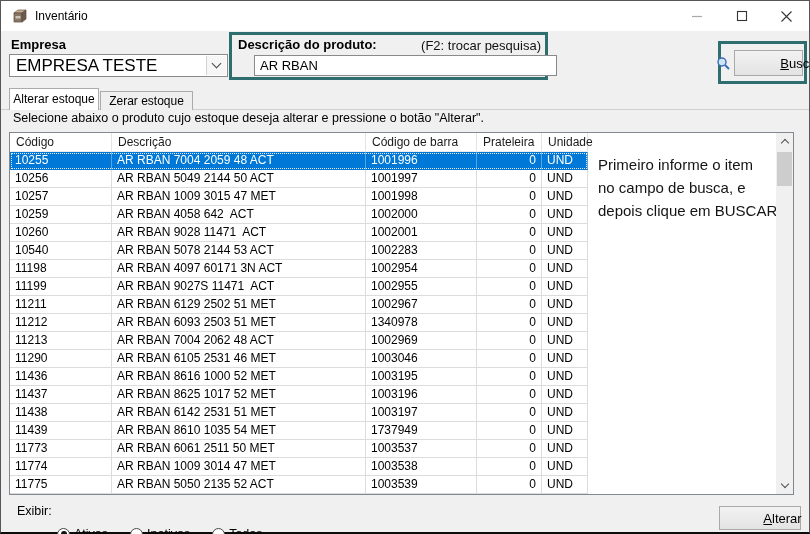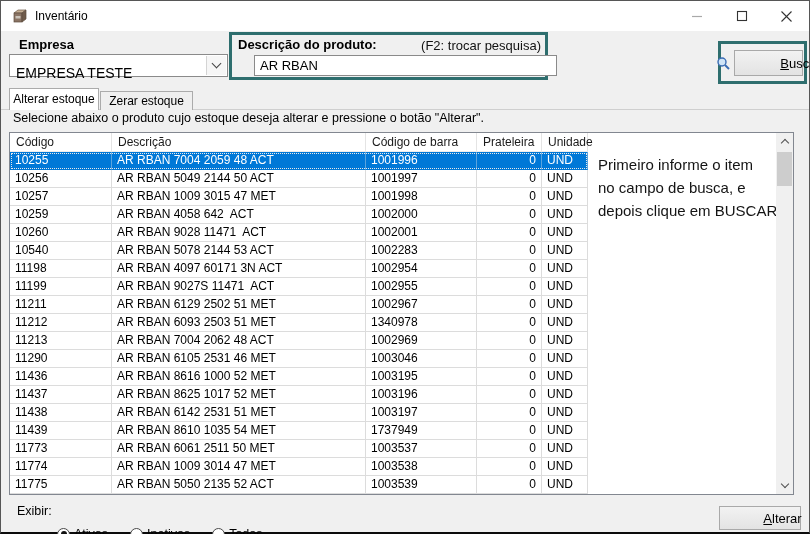--- a/index.html
+++ b/index.html
@@ -10,24 +10,24 @@
             border:1px solid #565656; border-bottom:2px solid #0b0b0b; }
 
   
   .titlebar { position:absolute; top:0; left:0; right:0; height:30px; background:#ffffff; }
   .app-icon { position:absolute; left:11px; top:7px; width:16px; height:16px; }
   .title-text { position:absolute; left:34px; top:0; line-height:30px; font-size:12px; color:#000; }
   .winbtns { position:absolute; right:0; top:0; height:30px; display:flex; }
   .winbtn { width:45px; height:30px; display:flex; align-items:center; justify-content:center; }
 
   
-  .lbl { position:absolute; font-size:13px; font-weight:bold; color:#000;margin-left:8px; }
+  .lbl { position:absolute; font-size:13px; font-weight:bold; color:#000; }
   .combo { position:absolute; left:8px; top:53px; width:219px; height:23px;
            background:#fff; border:1px solid #8a8a8a; }
-  .combo-text { position:absolute; left:6px; top:8px; line-height:21px; font-size:14px; white-space:pre;text-align:right; }
+  .combo-text { position:absolute; left:6px; top:0; line-height:21px; font-size:17px; white-space:pre;text-align:right; }
   .combo-arrow { position:absolute; right:1px; top:1px; width:20px; height:19px;
                  background:#f6f6f6; border-left:1px solid #d4d4d4;
                  display:flex; align-items:center; justify-content:center; }
   .chev { width:7px; height:7px; border-right:1px solid #444; border-bottom:1px solid #444;
           transform:rotate(45deg); margin-top:-4px; }
 
   .hl1 { position:absolute; left:228px; top:31px; width:319px; height:48px; border:3px solid #2E6E6E; }
   .hl2 { position:absolute; left:717px; top:40px; width:89px; height:43px; border:3px solid #2E6E6E; }
   .desc-label { position:absolute; left:237px; top:36px; font-size:13px; font-weight:bold; }
   .hint { position:absolute; left:420px; top:37px; width:120px; text-align:right; font-size:13px; color:#111; }

